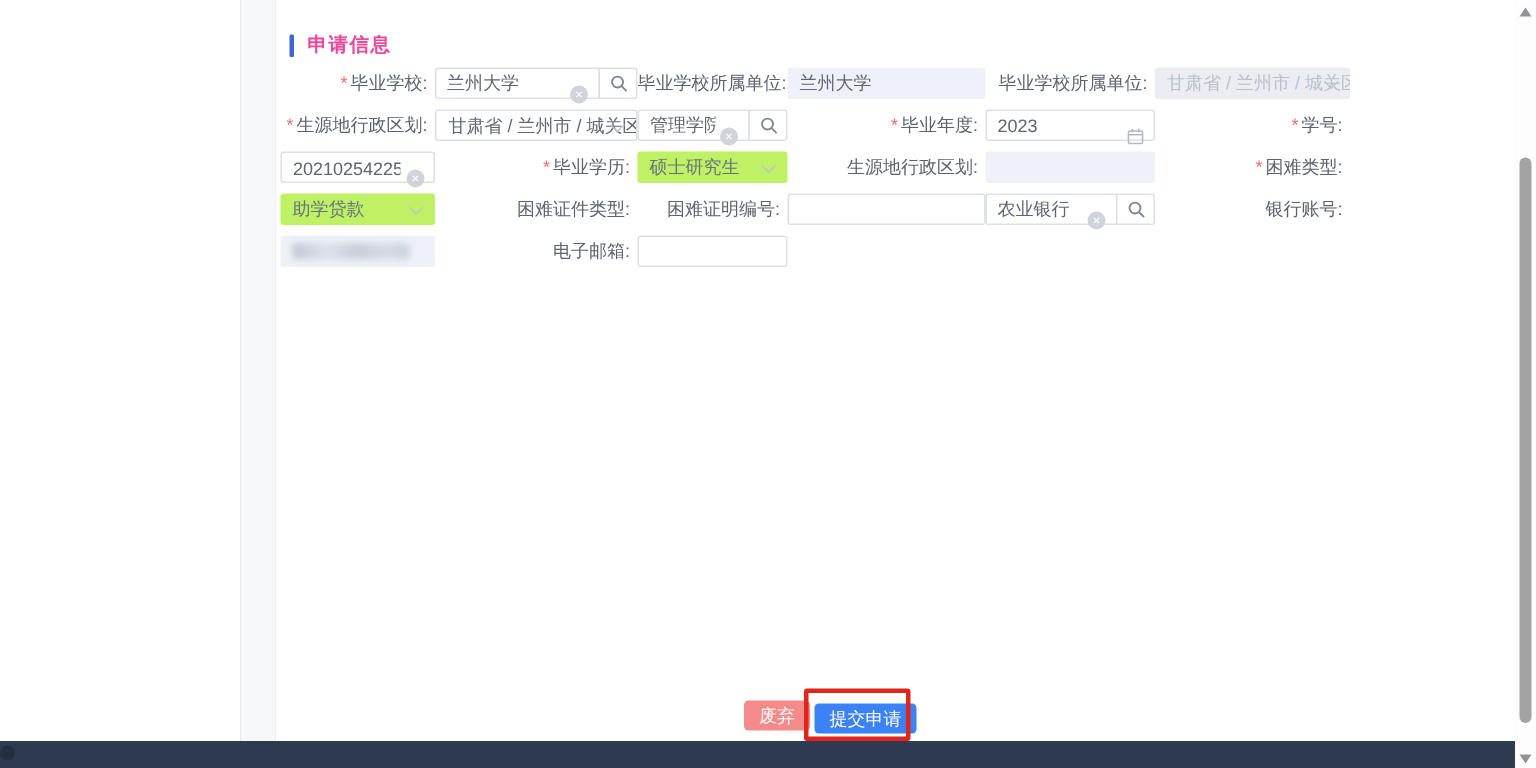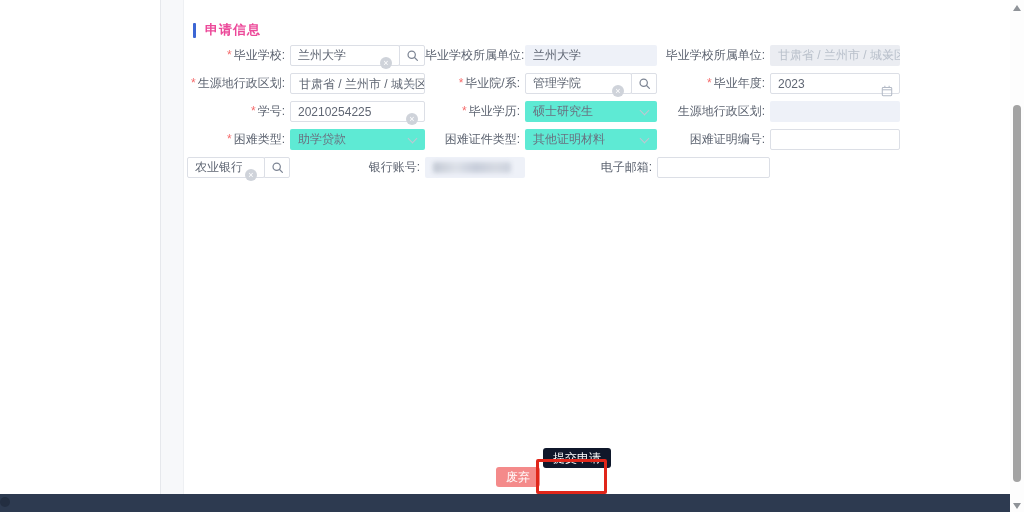--- a/index.html
+++ b/index.html
@@ -40,38 +40,38 @@
     border-radius:0 2px 2px 0; background:#fff; display:flex; align-items:center;
     justify-content:center; cursor:pointer; flex:none; }
 
   .ro-box { width:100%; height:21px; background:#eef1f8; border-radius:2px;
     font-size:12px; color:#5f6673; line-height:21px; padding:0 8px;
     white-space:nowrap; overflow:hidden; }
 
   .sel { width:100%; height:21px; border-radius:2px; position:relative;
     font-size:12px; line-height:21px; padding:0 20px 0 8px; white-space:nowrap; overflow:hidden; }
   .sel.white { background:#fff; border:1px solid #dcdfe6; color:#5f6673; }
-  .sel.filled { background:#5eead4; color:#697180; }
+  .sel.filled { background:#bef264; color:#697180; }
   .sel.disabled { background:#ebedf2; color:#b9c0cb; }
   .chev { position:absolute; right:9px; top:6px; width:7px; height:7px;
     border-right:1.5px solid #bfc6d1; border-bottom:1.5px solid #bfc6d1;
     transform:rotate(45deg); }
 
   .date-icon { position:absolute; right:7px; top:50%; transform:translateY(-50%); display:flex; }
 
   .blur-bar { position:absolute; left:8px; top:5px; width:78px; height:11px; border-radius:2px;
     background:linear-gradient(90deg,#c3c9d4 0%,#dde1e9 30%,#c8cedb 55%,#d6dae3 80%,#cdd3de 100%);
     filter:blur(2px); }
 
   
   .btn { position:absolute; height:20px; border:none; border-radius:3px; color:#fff;
     font-size:12px; padding:0 10px; cursor:pointer; line-height:20px;
     font-family:"Liberation Sans","DejaVu Sans",sans-serif; }
   .btn-discard { left:496px; top:467px; background:#f48a8a; }
-  .btn-submit { left:543px; top:448px; background:#0f172a; }
+  .btn-submit { left:543px; top:469px; background:#3b82f6; }
   .annotation-rect { position:absolute; left:536px; top:459px; width:71px; height:35px;
     border:3px solid #e0261a; border-radius:2px; pointer-events:none; }
 
   
   .footer-bar { position:absolute; left:0; top:494px; width:1010px; height:18px; background:#2d3a50; }
   .footer-nub { position:absolute; left:0px; top:497px; width:10px; height:10px;
     background:#232e41; border-radius:50%; }
 
   
   .scrollbar { position:absolute; right:0; top:0; width:14px; height:512px; background:#fdfdfd; }
@@ -117,21 +117,20 @@
     </div>
     <div class="lbl"><span>毕业学校所属单位:</span></div>
     <div class="ctrl">
       <div class="sel disabled"><span>甘肃省 / 兰州市 / 城关区</span><i class="chev"></i></div>
     </div>
 
     <div class="lbl"><span class="req-mark">*</span><span>生源地行政区划:</span></div>
     <div class="ctrl">
       <div class="sel white"><span>甘肃省 / 兰州市 / 城关区</span><i class="chev"></i></div>
     </div>
-    <div class="lbl"><span class="req-mark">*</span><span>毕业院/系:</span></div>
     <div class="ctrl in-search">
       <input class="tx-input" value="管理学院" style="">
       <span class="clear-icon">×</span>
       <button class="search-btn">
         <svg width="13" height="13" viewBox="0 0 16 16">
             <circle cx="7" cy="7" r="4.5" fill="none" stroke="#7d8594" stroke-width="1.5"></circle>
             <line x1="10.5" y1="10.5" x2="14" y2="14" stroke="#7d8594" stroke-width="1.5" stroke-linecap="round"></line>
           </svg>
       </button>
     </div>
@@ -160,23 +159,20 @@
     <div class="lbl"><span>生源地行政区划:</span></div>
     <div class="ctrl">
       <div class="ro-box"></div>
     </div>
 
     <div class="lbl"><span class="req-mark">*</span><span>困难类型:</span></div>
     <div class="ctrl">
       <div class="sel filled"><span>助学贷款</span><i class="chev"></i></div>
     </div>
     <div class="lbl"><span>困难证件类型:</span></div>
-    <div class="ctrl">
-      <div class="sel filled"><span>其他证明材料</span><i class="chev"></i></div>
-    </div>
     <div class="lbl"><span>困难证明编号:</span></div>
     <div class="ctrl">
       <input class="tx-input plain" value="" style="">
     </div>
 
     <div class="ctrl in-search">
       <input class="tx-input" value="农业银行" style="">
       <span class="clear-icon">×</span>
       <button class="search-btn">
         <svg width="13" height="13" viewBox="0 0 16 16">

